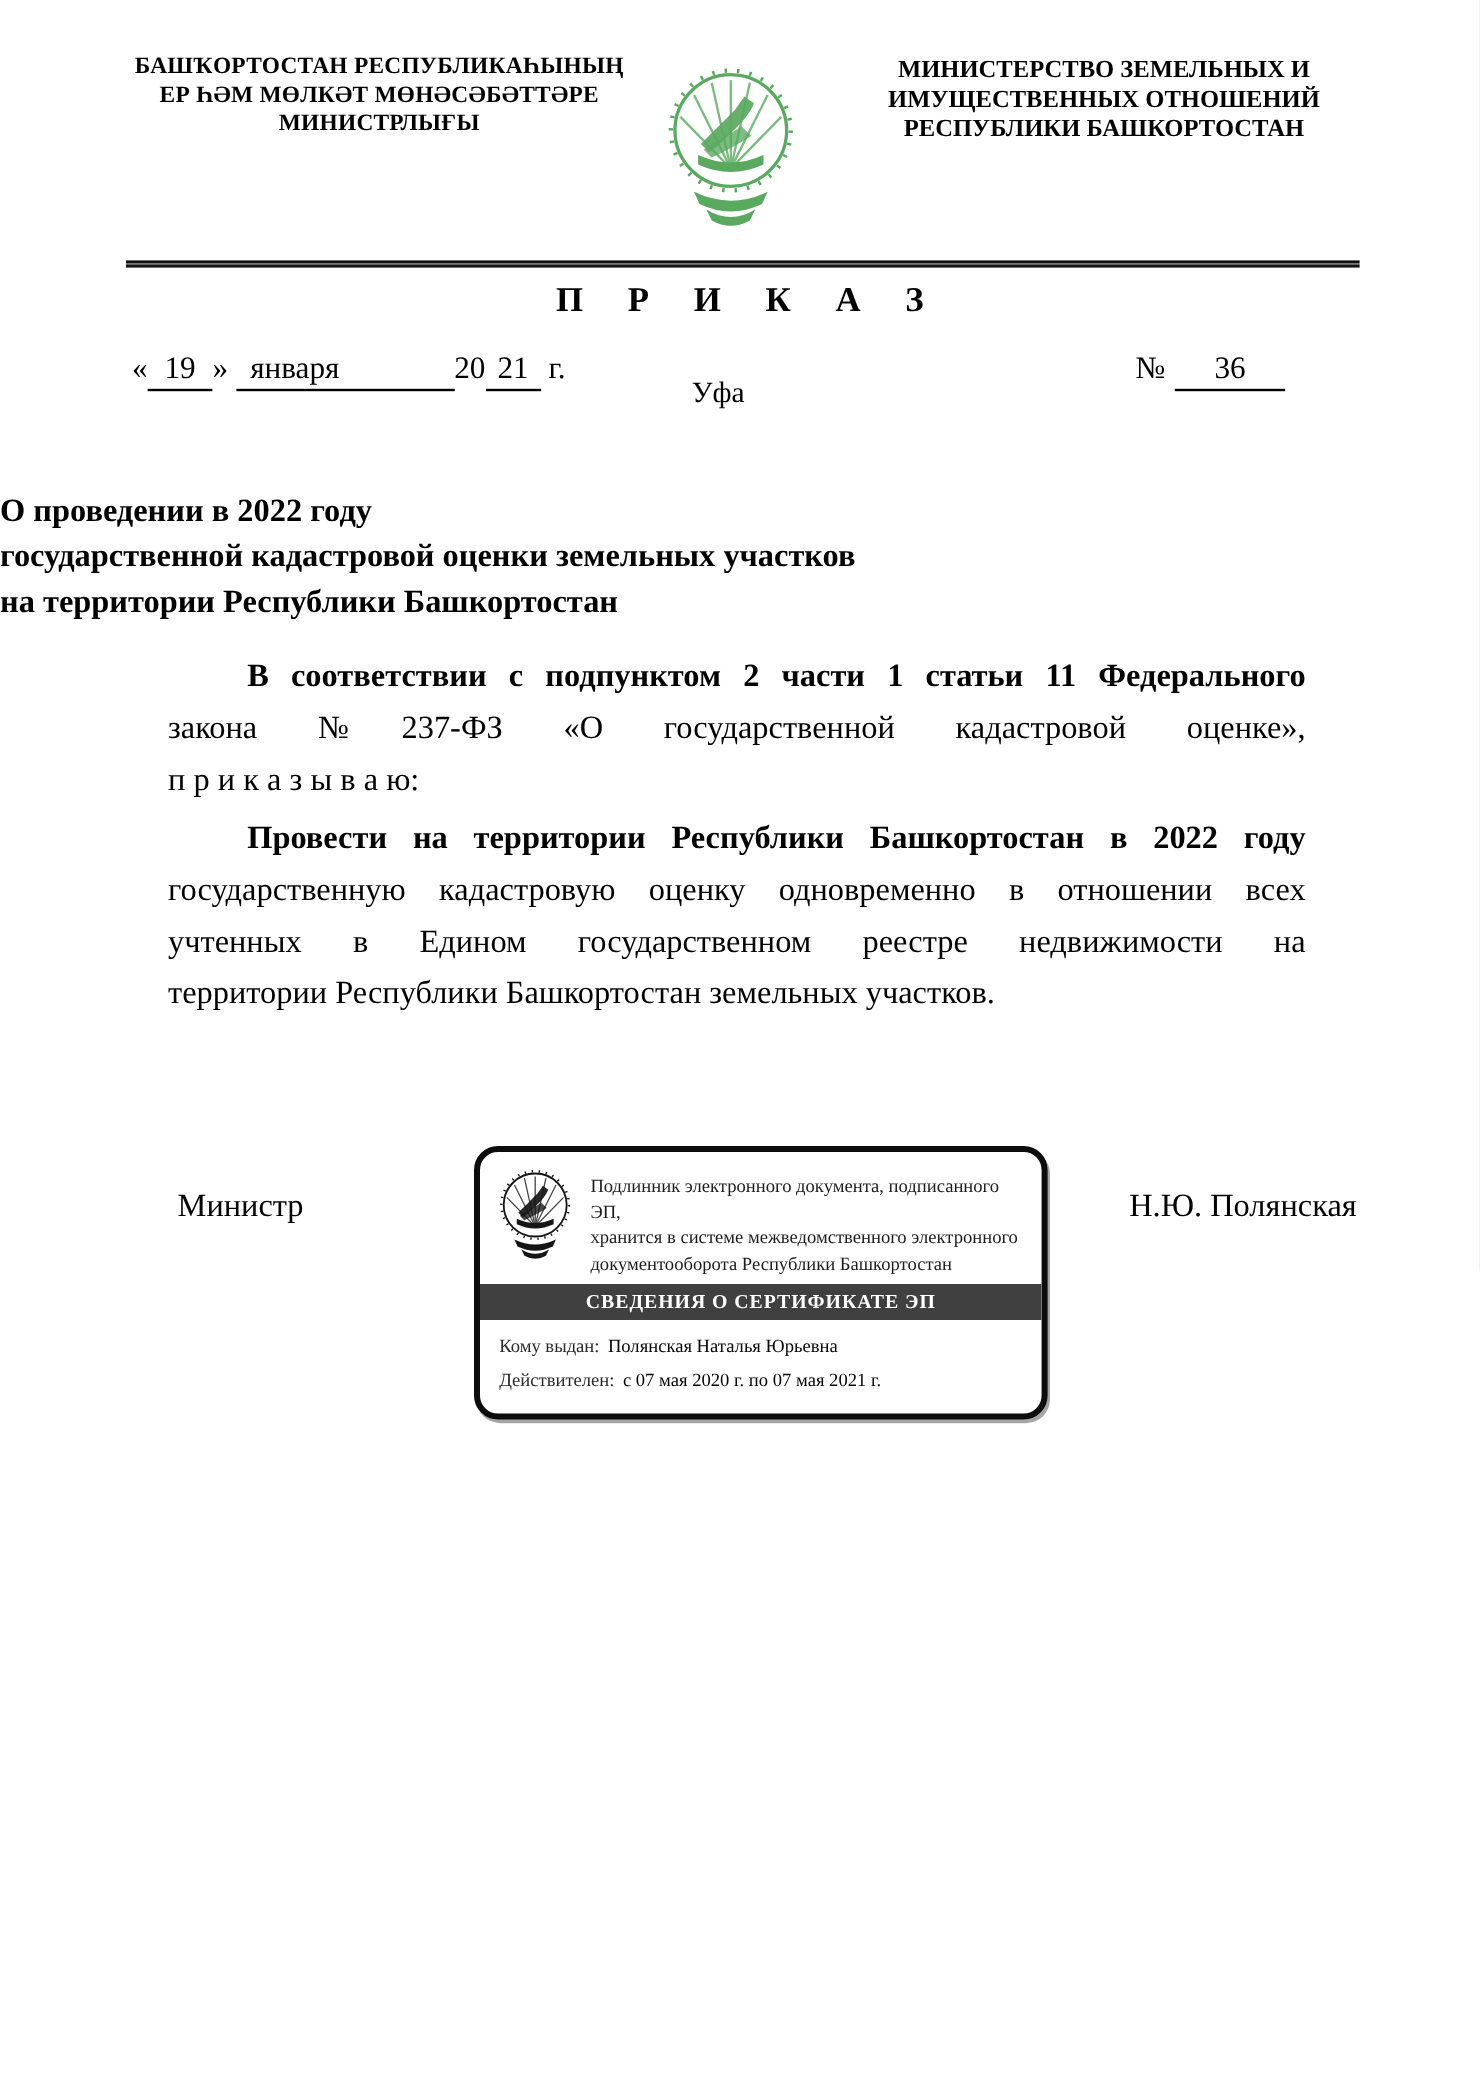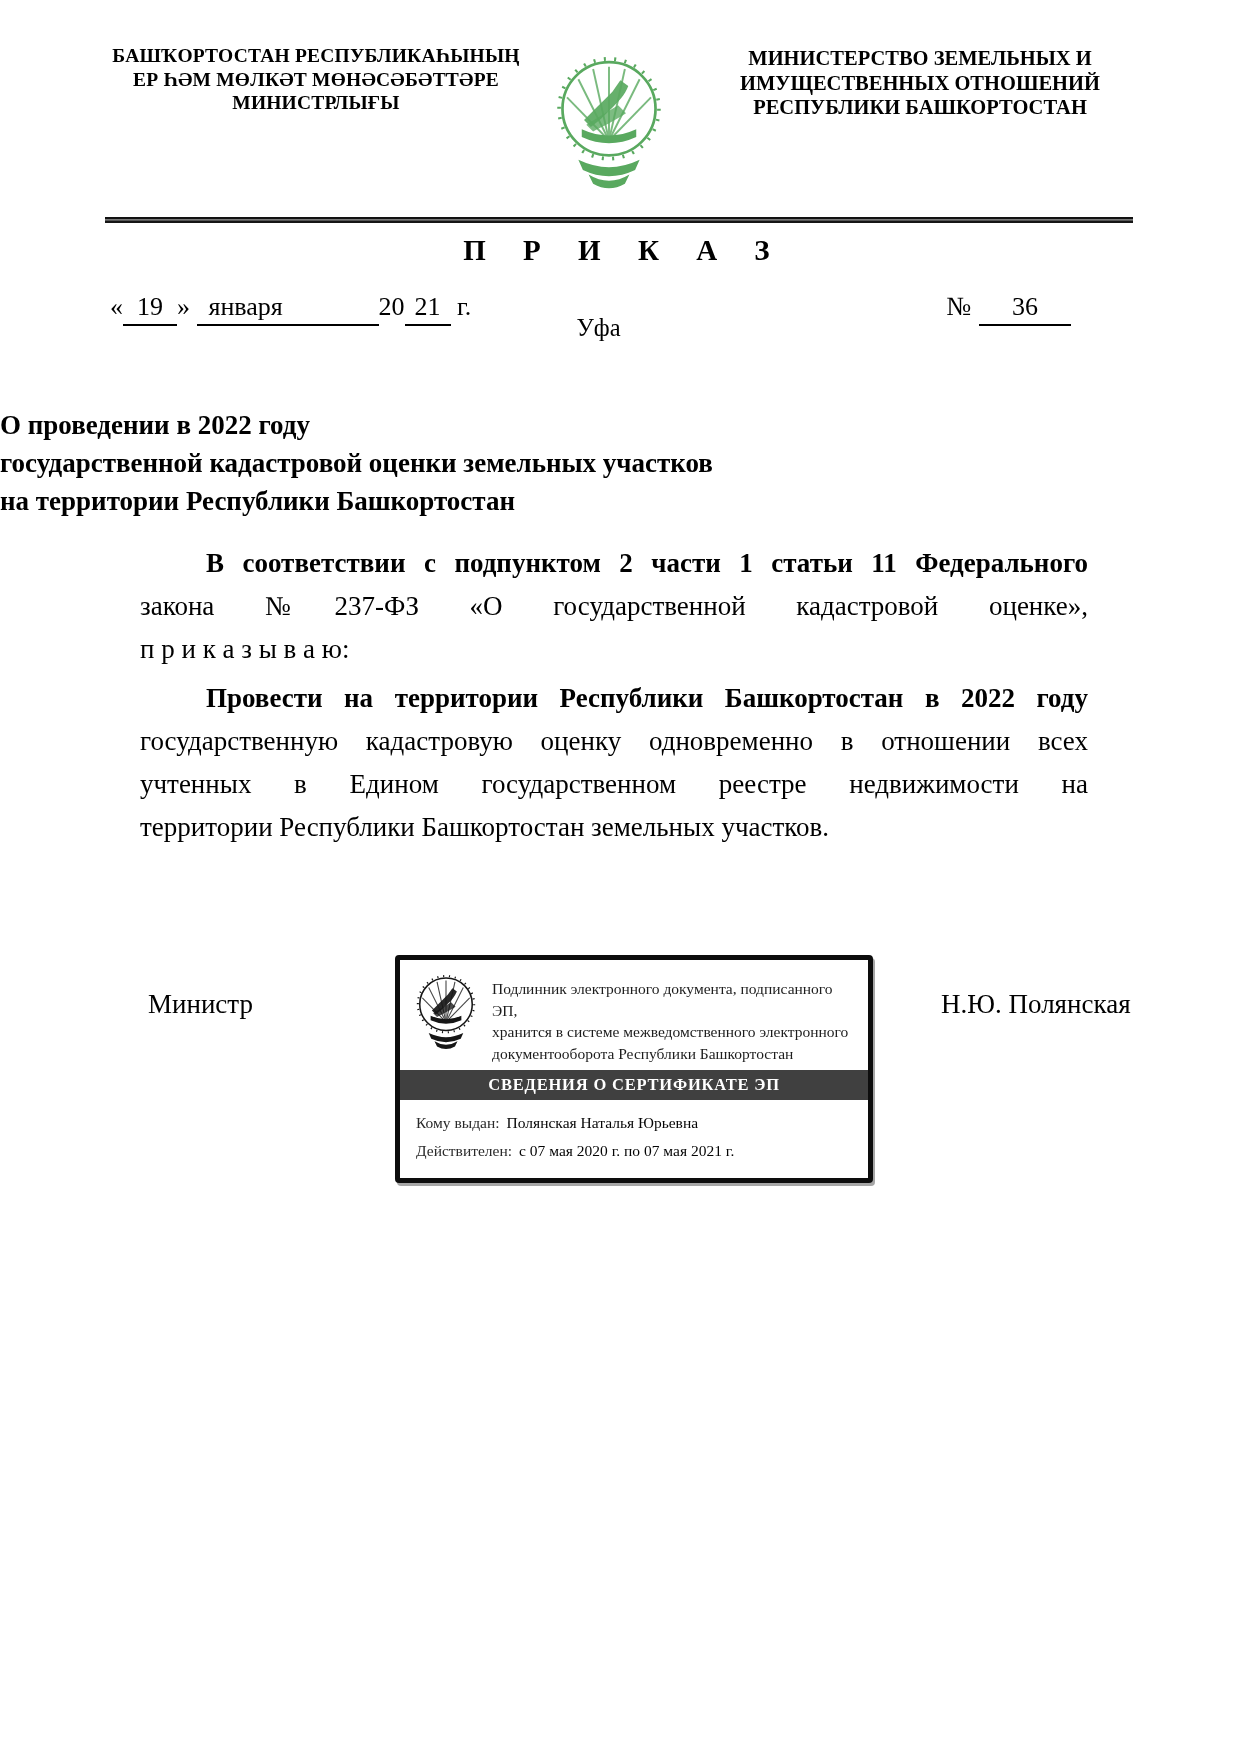--- a/index.html
+++ b/index.html
@@ -39,21 +39,21 @@
   .jpara .jline{text-align:justify;text-align-last:justify;line-height:43px;}
   .jpara .jline:first-child{text-indent:66px;font-weight:bold;}
   .jpara .jline:last-child{text-align-last:left;}
   .para1{margin-top:22px;}
   .para2{margin-top:6px;}
   
   .sig-row{display:flex;align-items:flex-start;margin:106px 0 0 148px;font-size:27px;}
   .minister{width:247px;padding-top:34px;flex:none;}
   .signer{margin-left:68px;padding-top:34px;white-space:nowrap;}
   
-  .stamp{flex:none;width:468px;border:5px solid #0d0d0d;border-radius:4px;
+  .stamp{flex:none;width:468px;border:5px solid #0d0d0d;border-radius:20px;
     background:#fff;box-shadow:2px 3px 0 rgba(0,0,0,.35);overflow:hidden;}
   .stamp-top{display:flex;gap:14px;padding:10px 14px 6px 14px;}
   .stamp-emblem{color:#161616;flex:none;margin-top:2px;}
   .stamp-info{font-size:15.5px;line-height:21.5px;color:#1d1d1d;padding-top:8px;}
   .stamp-bar{background:#404040;color:#fff;text-align:center;font-weight:bold;
     font-size:16.5px;line-height:30px;letter-spacing:.8px;}
   .stamp-fields{padding:9px 16px 13px 16px;font-size:15.5px;}
   .sfield{line-height:28px;white-space:nowrap;}
   .sfield .lbl{color:#2a2a2a;}
   .sfield .val{font-weight:normal;margin-left:7px;color:#050505;}

